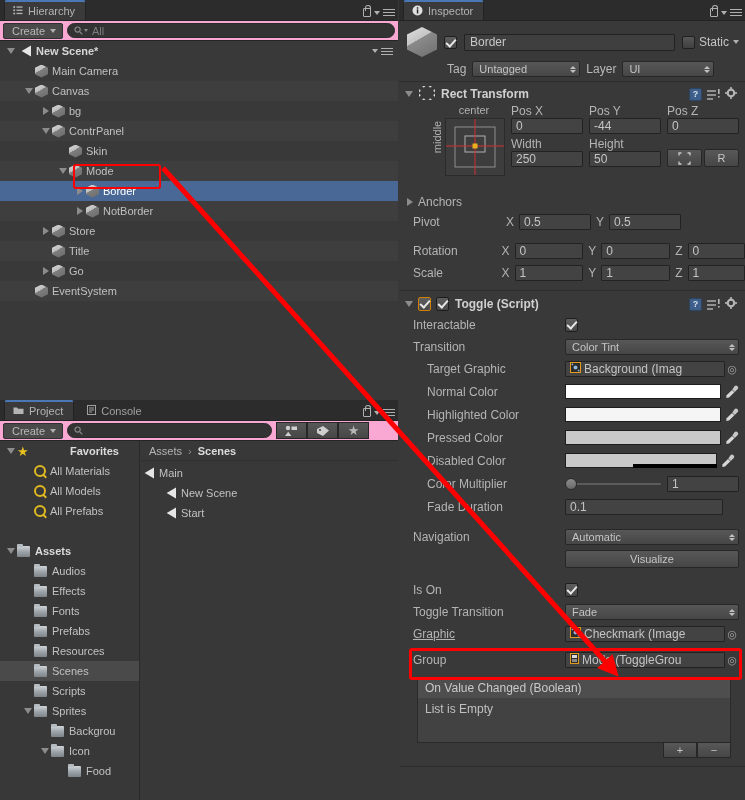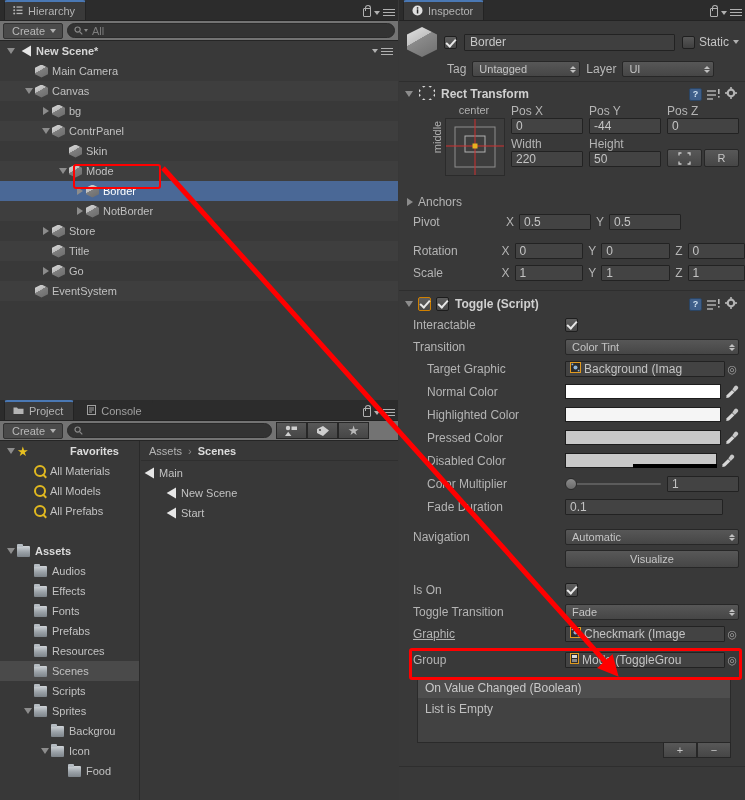--- a/index.html
+++ b/index.html
@@ -34,21 +34,21 @@
   .tab.inactive {
     background: #2c2c2c; border-color: transparent;
     border-top: 2px solid transparent; color: #a0a0a0;
   }
   .tabbar-right {
     position: absolute; right: 3px; bottom: 3px;
     display: flex; align-items: center; gap: 3px;
   }
 
   .toolbar {
-    height: 20px; background: #737373;
+    height: 20px; background: #f9a8d4;
     border-bottom: 1px solid #252525;
     display: flex; align-items: center; padding: 0 3px; gap: 4px;
   }
   .tb-btn {
     height: 16px; padding: 0 6px 0 8px;
     display: flex; align-items: center; gap: 5px;
     background: #4a4a4a; border: 1px solid #303030; border-radius: 2px;
     font-size: 11px; color: #b8b8b8;
   }
   .search {
@@ -636,21 +636,21 @@
               <div class="prop-label">Pos Z</div>
               <div class="field">
                   <span>0</span>
                 </div>
             </div>
           </div>
           <div style="display:flex;gap:6px;margin-top:3px;">
             <div style="flex:1;">
               <div class="prop-label">Width</div>
               <div class="field">
-                  <span>220</span>
+                  <span>250</span>
                 </div>
             </div>
             <div style="flex:1;">
               <div class="prop-label">Height</div>
               <div class="field">
                   <span>50</span>
                 </div>
             </div>
             <div style="flex:1;display:flex;align-items:flex-end;gap:2px;">
               <div class="btn3d" style="flex:1;height:18px;">

